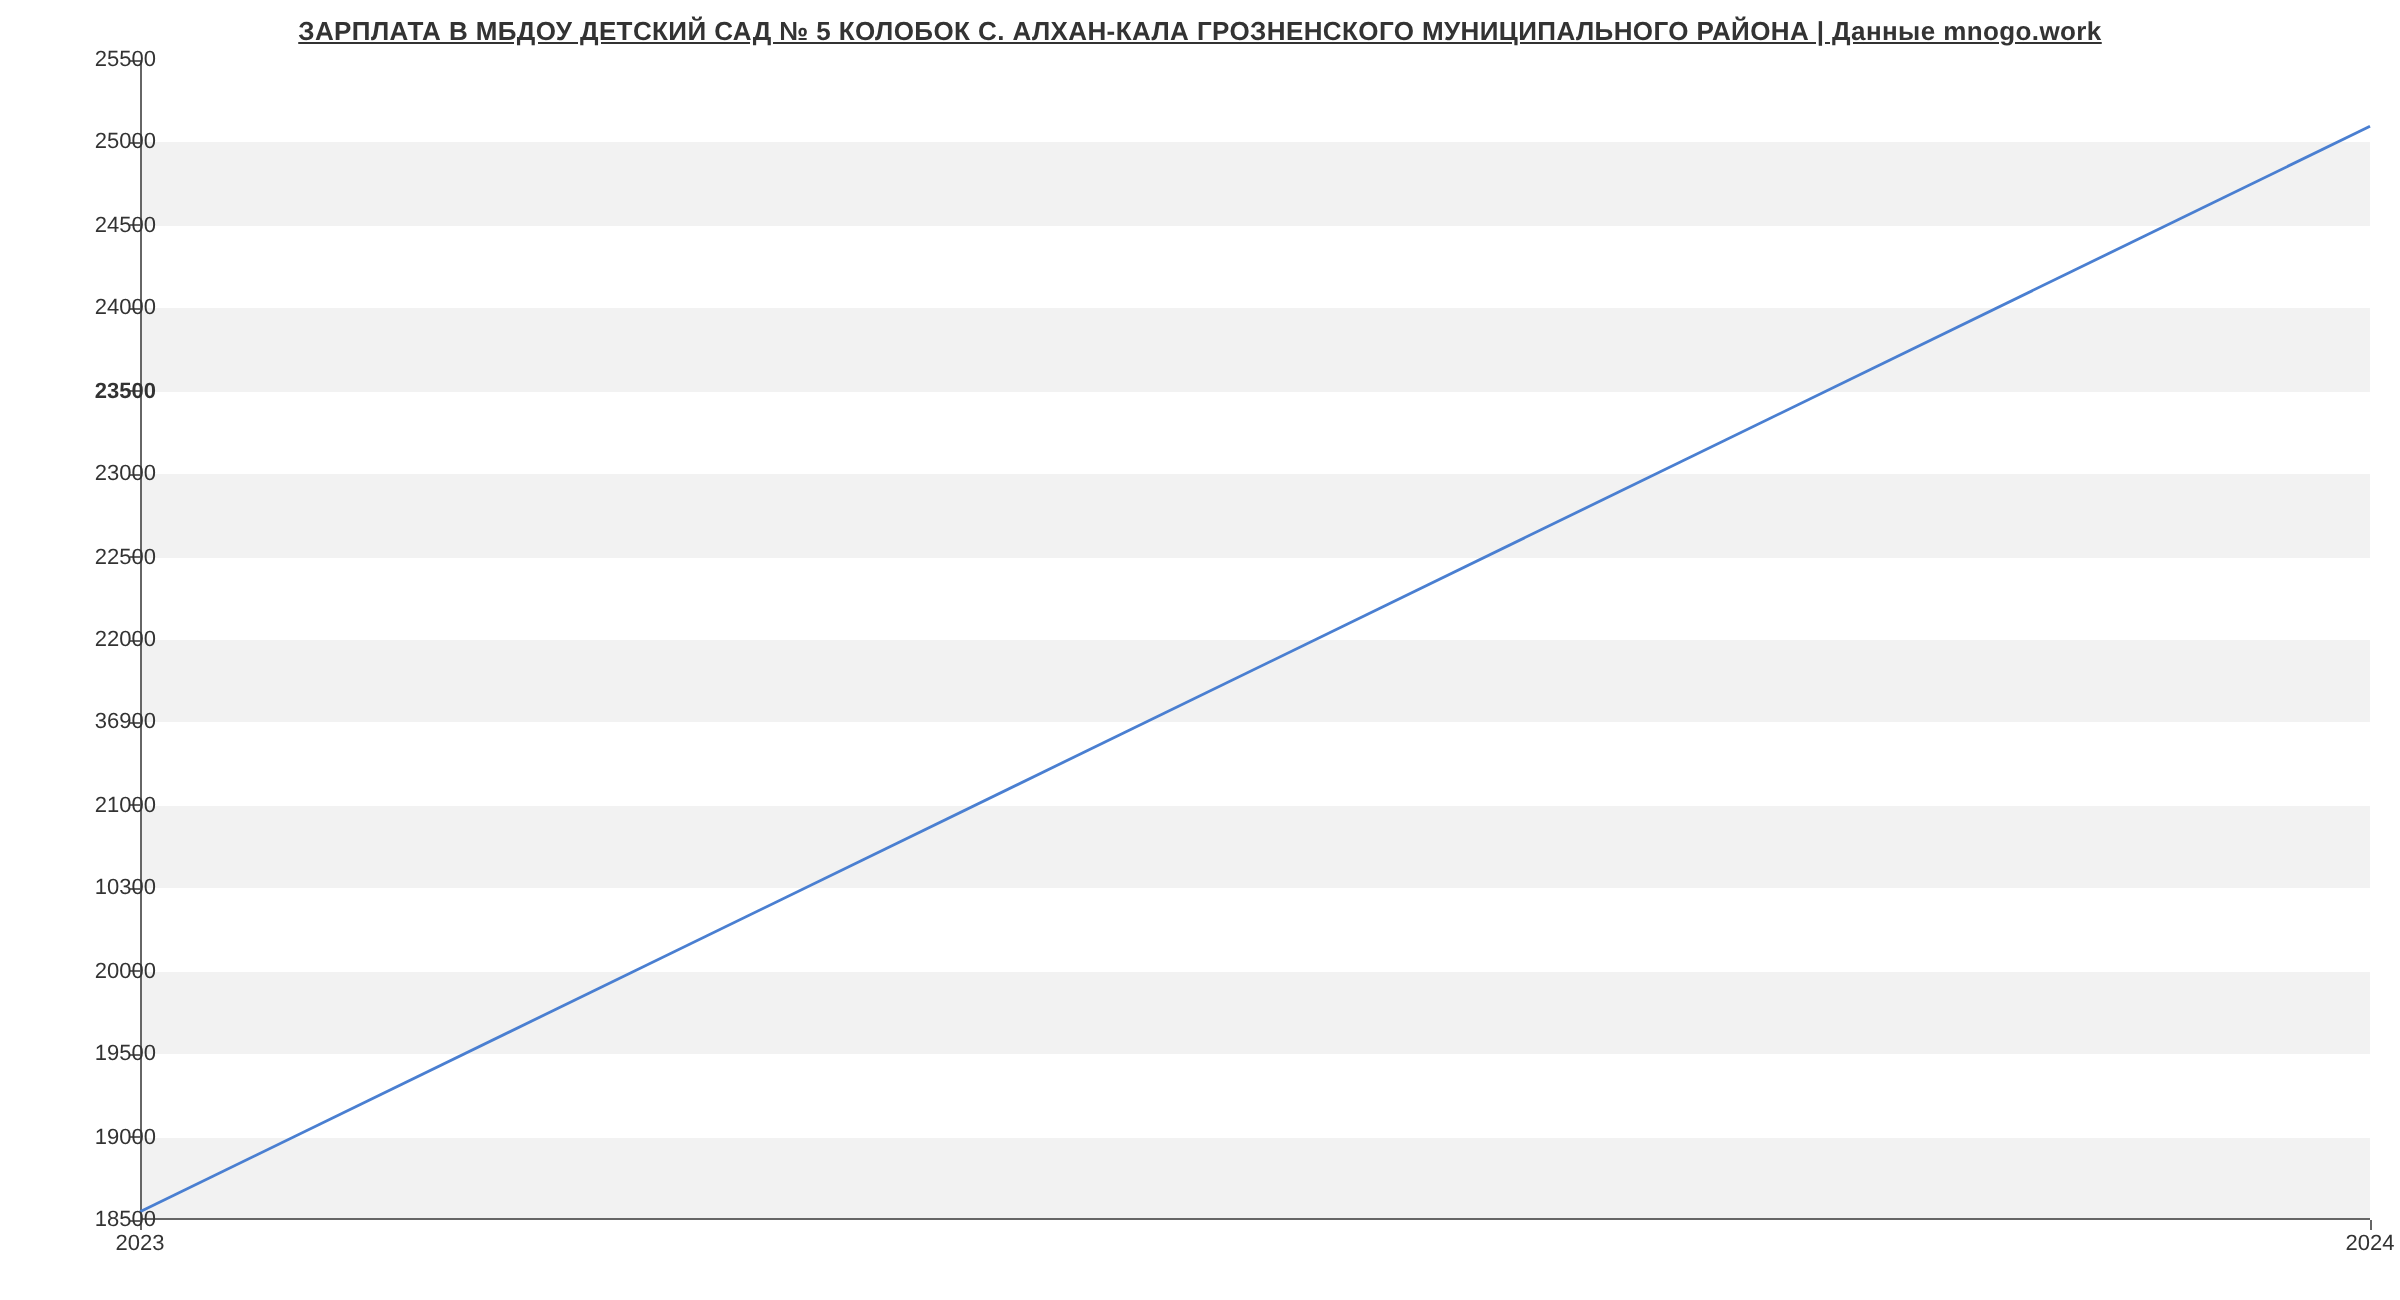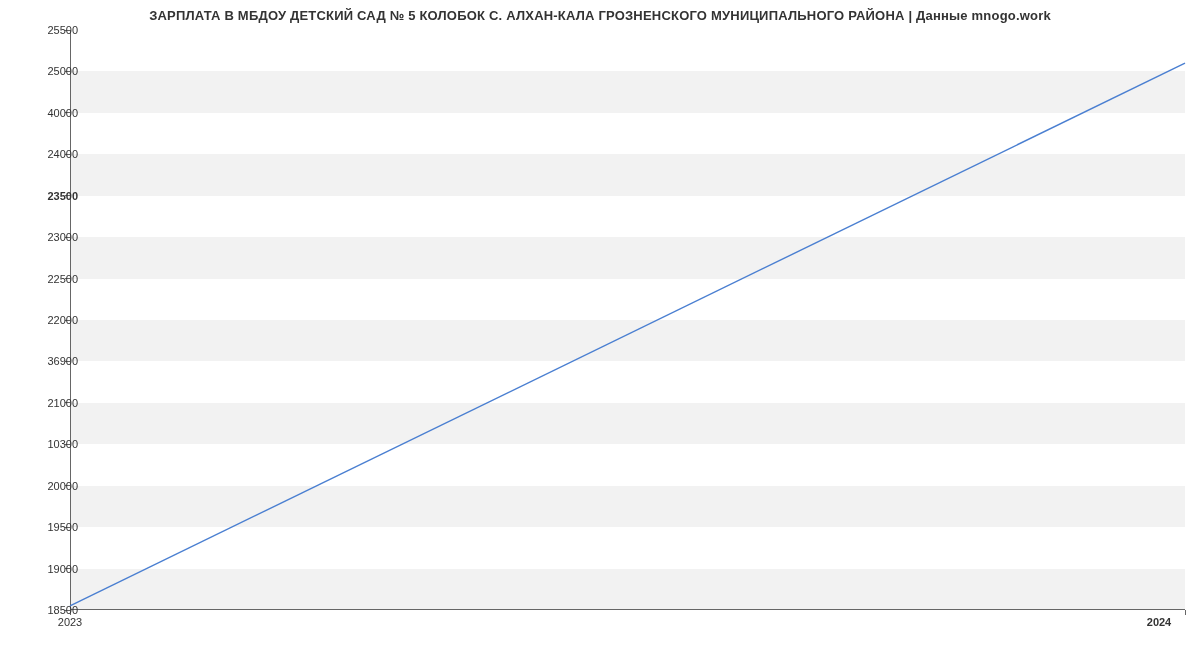--- a/index.html
+++ b/index.html
@@ -19,20 +19,21 @@
   .title {
     position: absolute;
     top: 8px;
     left: 0;
     right: 0;
     text-align: center;
     font-size: 13px;
     font-weight: bold;
     color: #333;
     letter-spacing: 0.2px;
+    text-decoration: underline;
   }
   .plot {
     position: absolute;
     left: 70px;
     top: 30px;
     width: 1115px;
     height: 580px;
   }
   .band {
     position: absolute;
@@ -124,30 +125,30 @@
       <div class="ytick-mark" style="top: 248.071px;"></div>
       <div class="ytick-mark" style="top: 206.643px;"></div>
       <div class="ytick-mark" style="top: 165.214px;"></div>
       <div class="ytick-mark" style="top: 123.786px;"></div>
       <div class="ytick-mark" style="top: 82.3571px;"></div>
       <div class="ytick-mark" style="top: 40.9286px;"></div>
       <div class="ytick-mark" style="top: -0.5px;"></div>
       <div class="xtick-mark" style="left: -0.5px;"></div>
       <div class="xtick-label" style="left: 0px;">2023</div>
       <div class="xtick-mark" style="left: 1114.5px;"></div>
-      <div class="xtick-label" style="left: 1089px; font-weight: bold;">2024</div>
+      <div class="xtick-label" style="left: 1115px;">2024</div>
     </div>
 <div class="ytick-label" style="top: 610px; margin-left: 20px;">18500</div>
     <div class="ytick-label" style="top: 568.571px;">19000</div>
     <div class="ytick-label" style="top: 527.143px;">19500</div>
     <div class="ytick-label" style="top: 485.714px;">20000</div>
     <div class="ytick-label" style="top: 444.286px;">10300</div>
     <div class="ytick-label" style="top: 402.857px;">21000</div>
     <div class="ytick-label" style="top: 361.429px;">36900</div>
     <div class="ytick-label" style="top: 320px; margin-left: 20px;">22000</div>
     <div class="ytick-label" style="top: 278.571px;">22500</div>
     <div class="ytick-label" style="top: 237.143px;">23000</div>
     <div class="ytick-label" style="top: 195.714px; font-weight: bold;">23500</div>
     <div class="ytick-label" style="top: 154.286px;">24000</div>
-    <div class="ytick-label" style="top: 112.857px;">40000</div>
+    <div class="ytick-label" style="top: 112.857px;">24500</div>
     <div class="ytick-label" style="top: 71.4286px;">25000</div>
     <div class="ytick-label" style="top: 30px;">25500</div>
   </div>
 
 </body></html>

